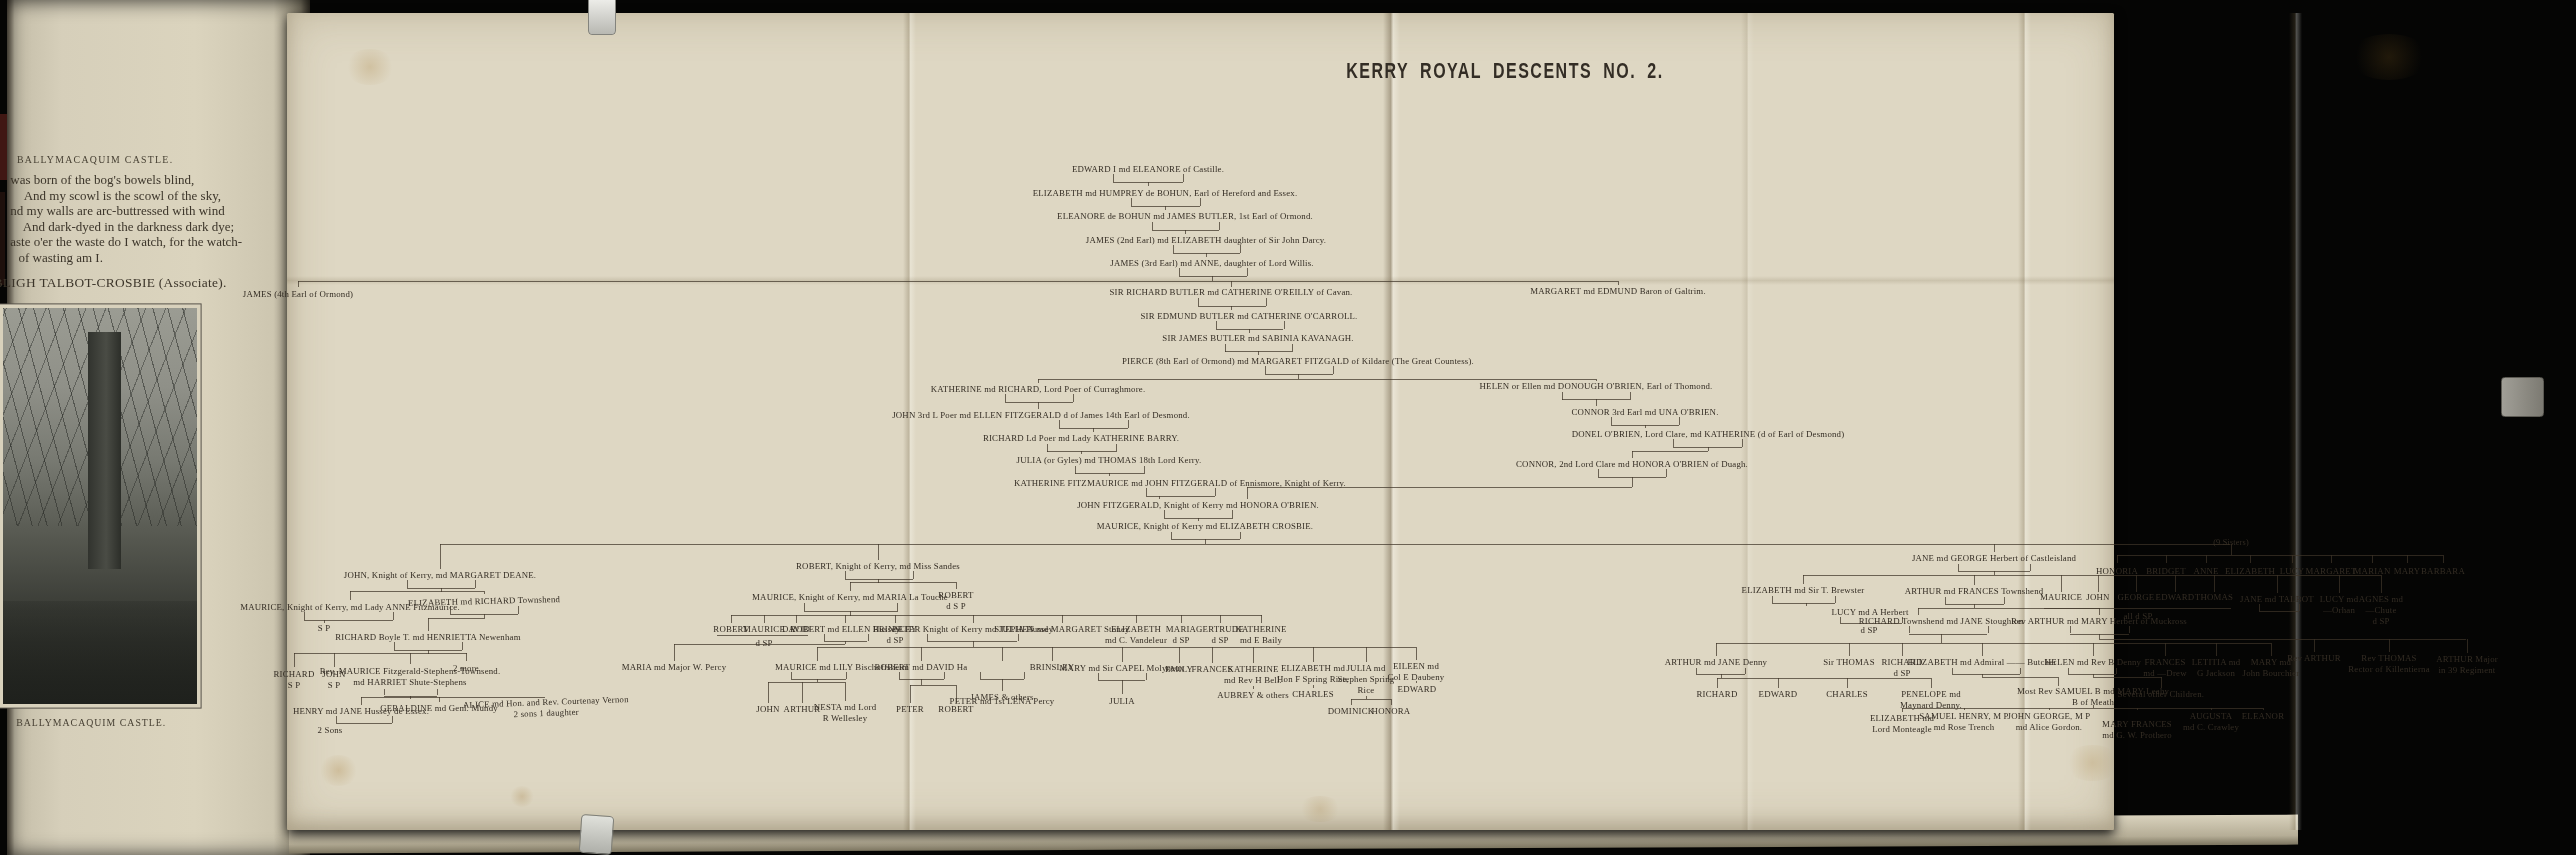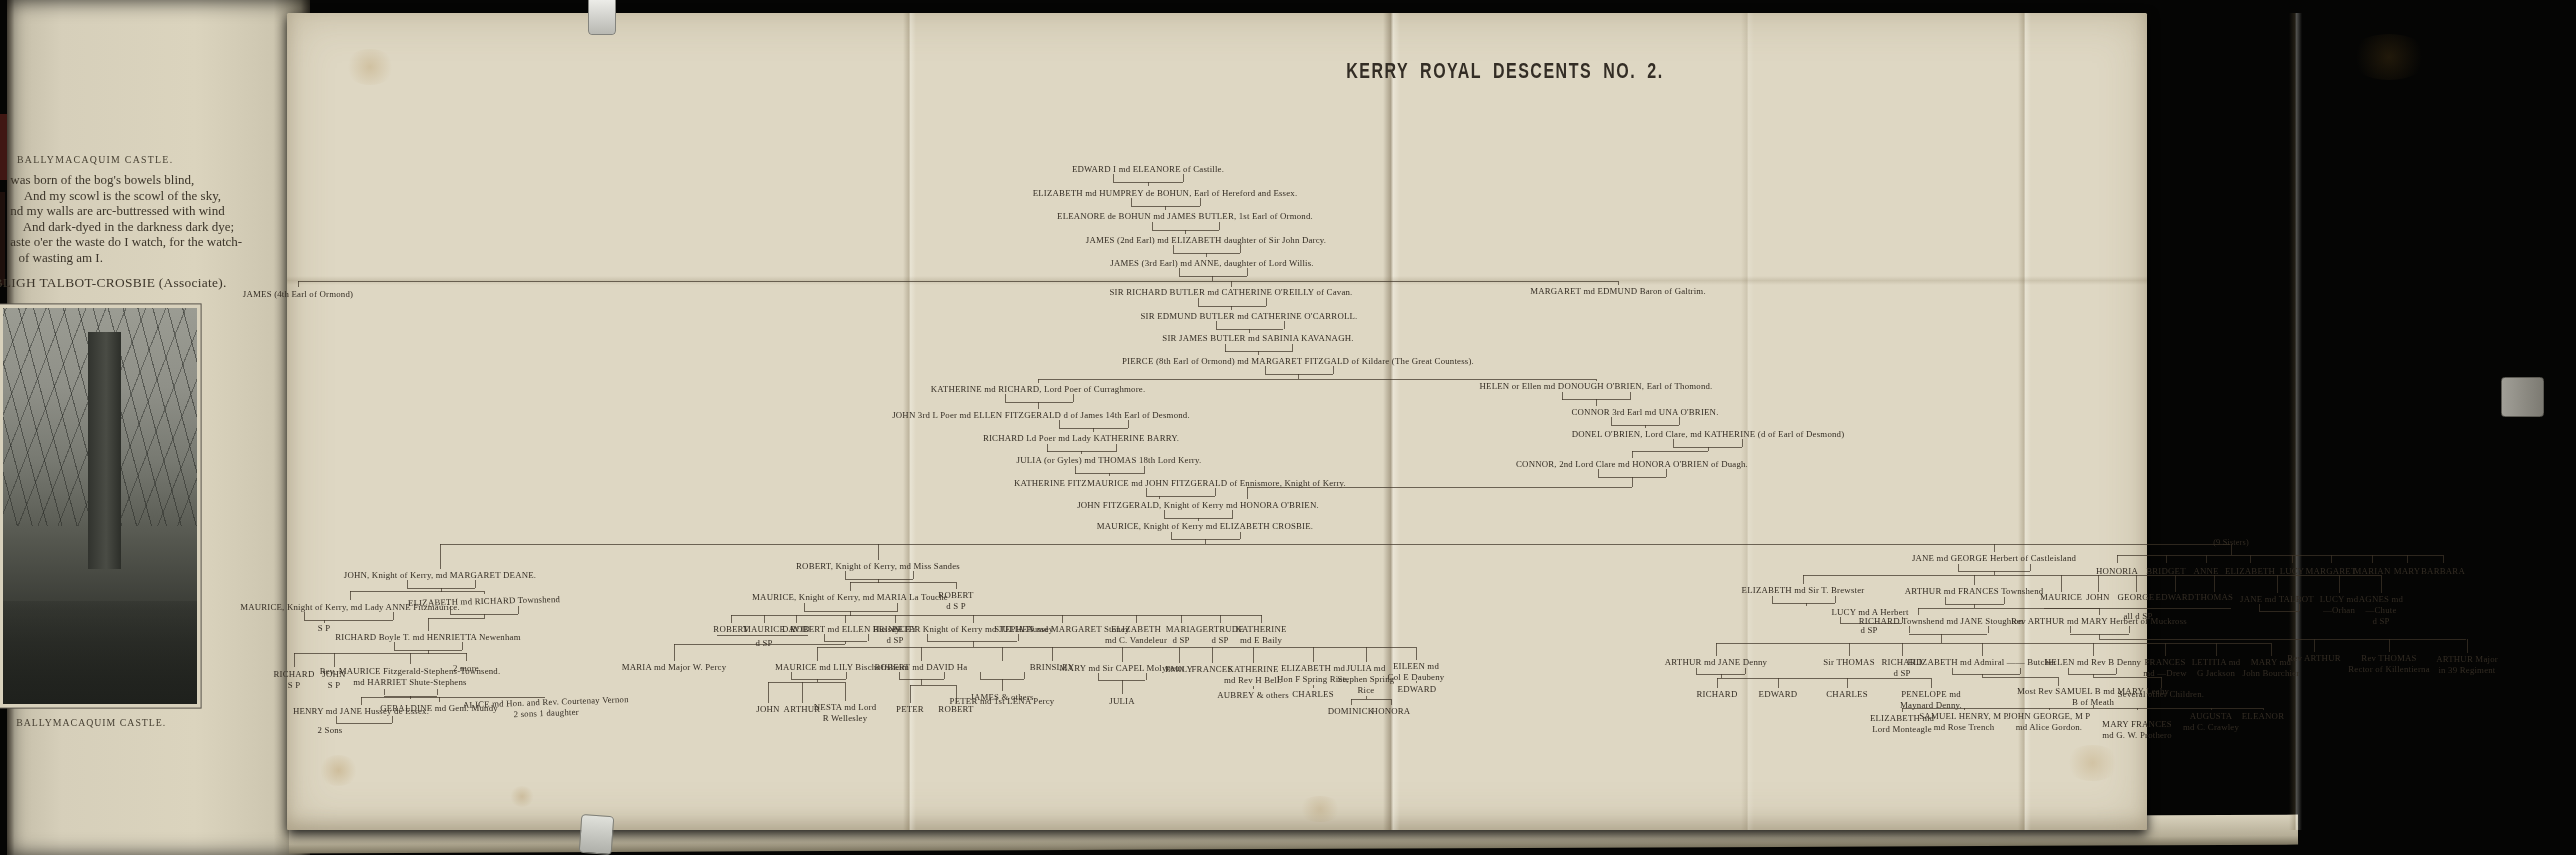--- a/index.html
+++ b/index.html
@@ -37,21 +37,21 @@
   .maroon2{position:absolute;left:0;top:192px;width:5.2px;height:93px;background:#1e100c;}
 
   
   .pages-under{position:absolute;left:289px;top:819px;width:2009px;height:30px;
     background:linear-gradient(180deg,#d9d2bd,#b5ad96 70%,#7c7560);transform:rotate(-.25deg);}
 
   
   .sheet{position:absolute;left:287px;top:13.4px;width:1827px;height:817px;
     background:#ded7c3;border-radius:1.5px;
     box-shadow:inset 0 0 46px rgba(120,100,60,.28), inset 0 -7.2px 14.4px rgba(90,75,50,.25),
-               0 4.1px 11.3px rgba(0,0,0,.85);padding-left:33px;}
+               0 4.1px 11.3px rgba(0,0,0,.85);}
   .crease{position:absolute;top:0;height:100%;width:13.4px;
     background:linear-gradient(90deg,transparent,rgba(108,93,63,.28) 45%,rgba(255,255,248,.3) 58%,transparent);}
   .crease.strong{width:16.5px;
     background:linear-gradient(90deg,transparent,rgba(95,80,55,.4) 45%,rgba(255,255,248,.35) 60%,transparent);}
   .hcrease{position:absolute;left:0;width:100%;height:8.2px;
     background:linear-gradient(180deg,transparent,rgba(108,93,63,.16) 50%,transparent);}
   .stain{position:absolute;border-radius:50%;}
 
   .chart-title{position:absolute;left:1218px;top:45px;transform:translateX(-50%) scaleY(1.42);
     transform-origin:top;font-family:"Liberation Sans",sans-serif;font-weight:600;

